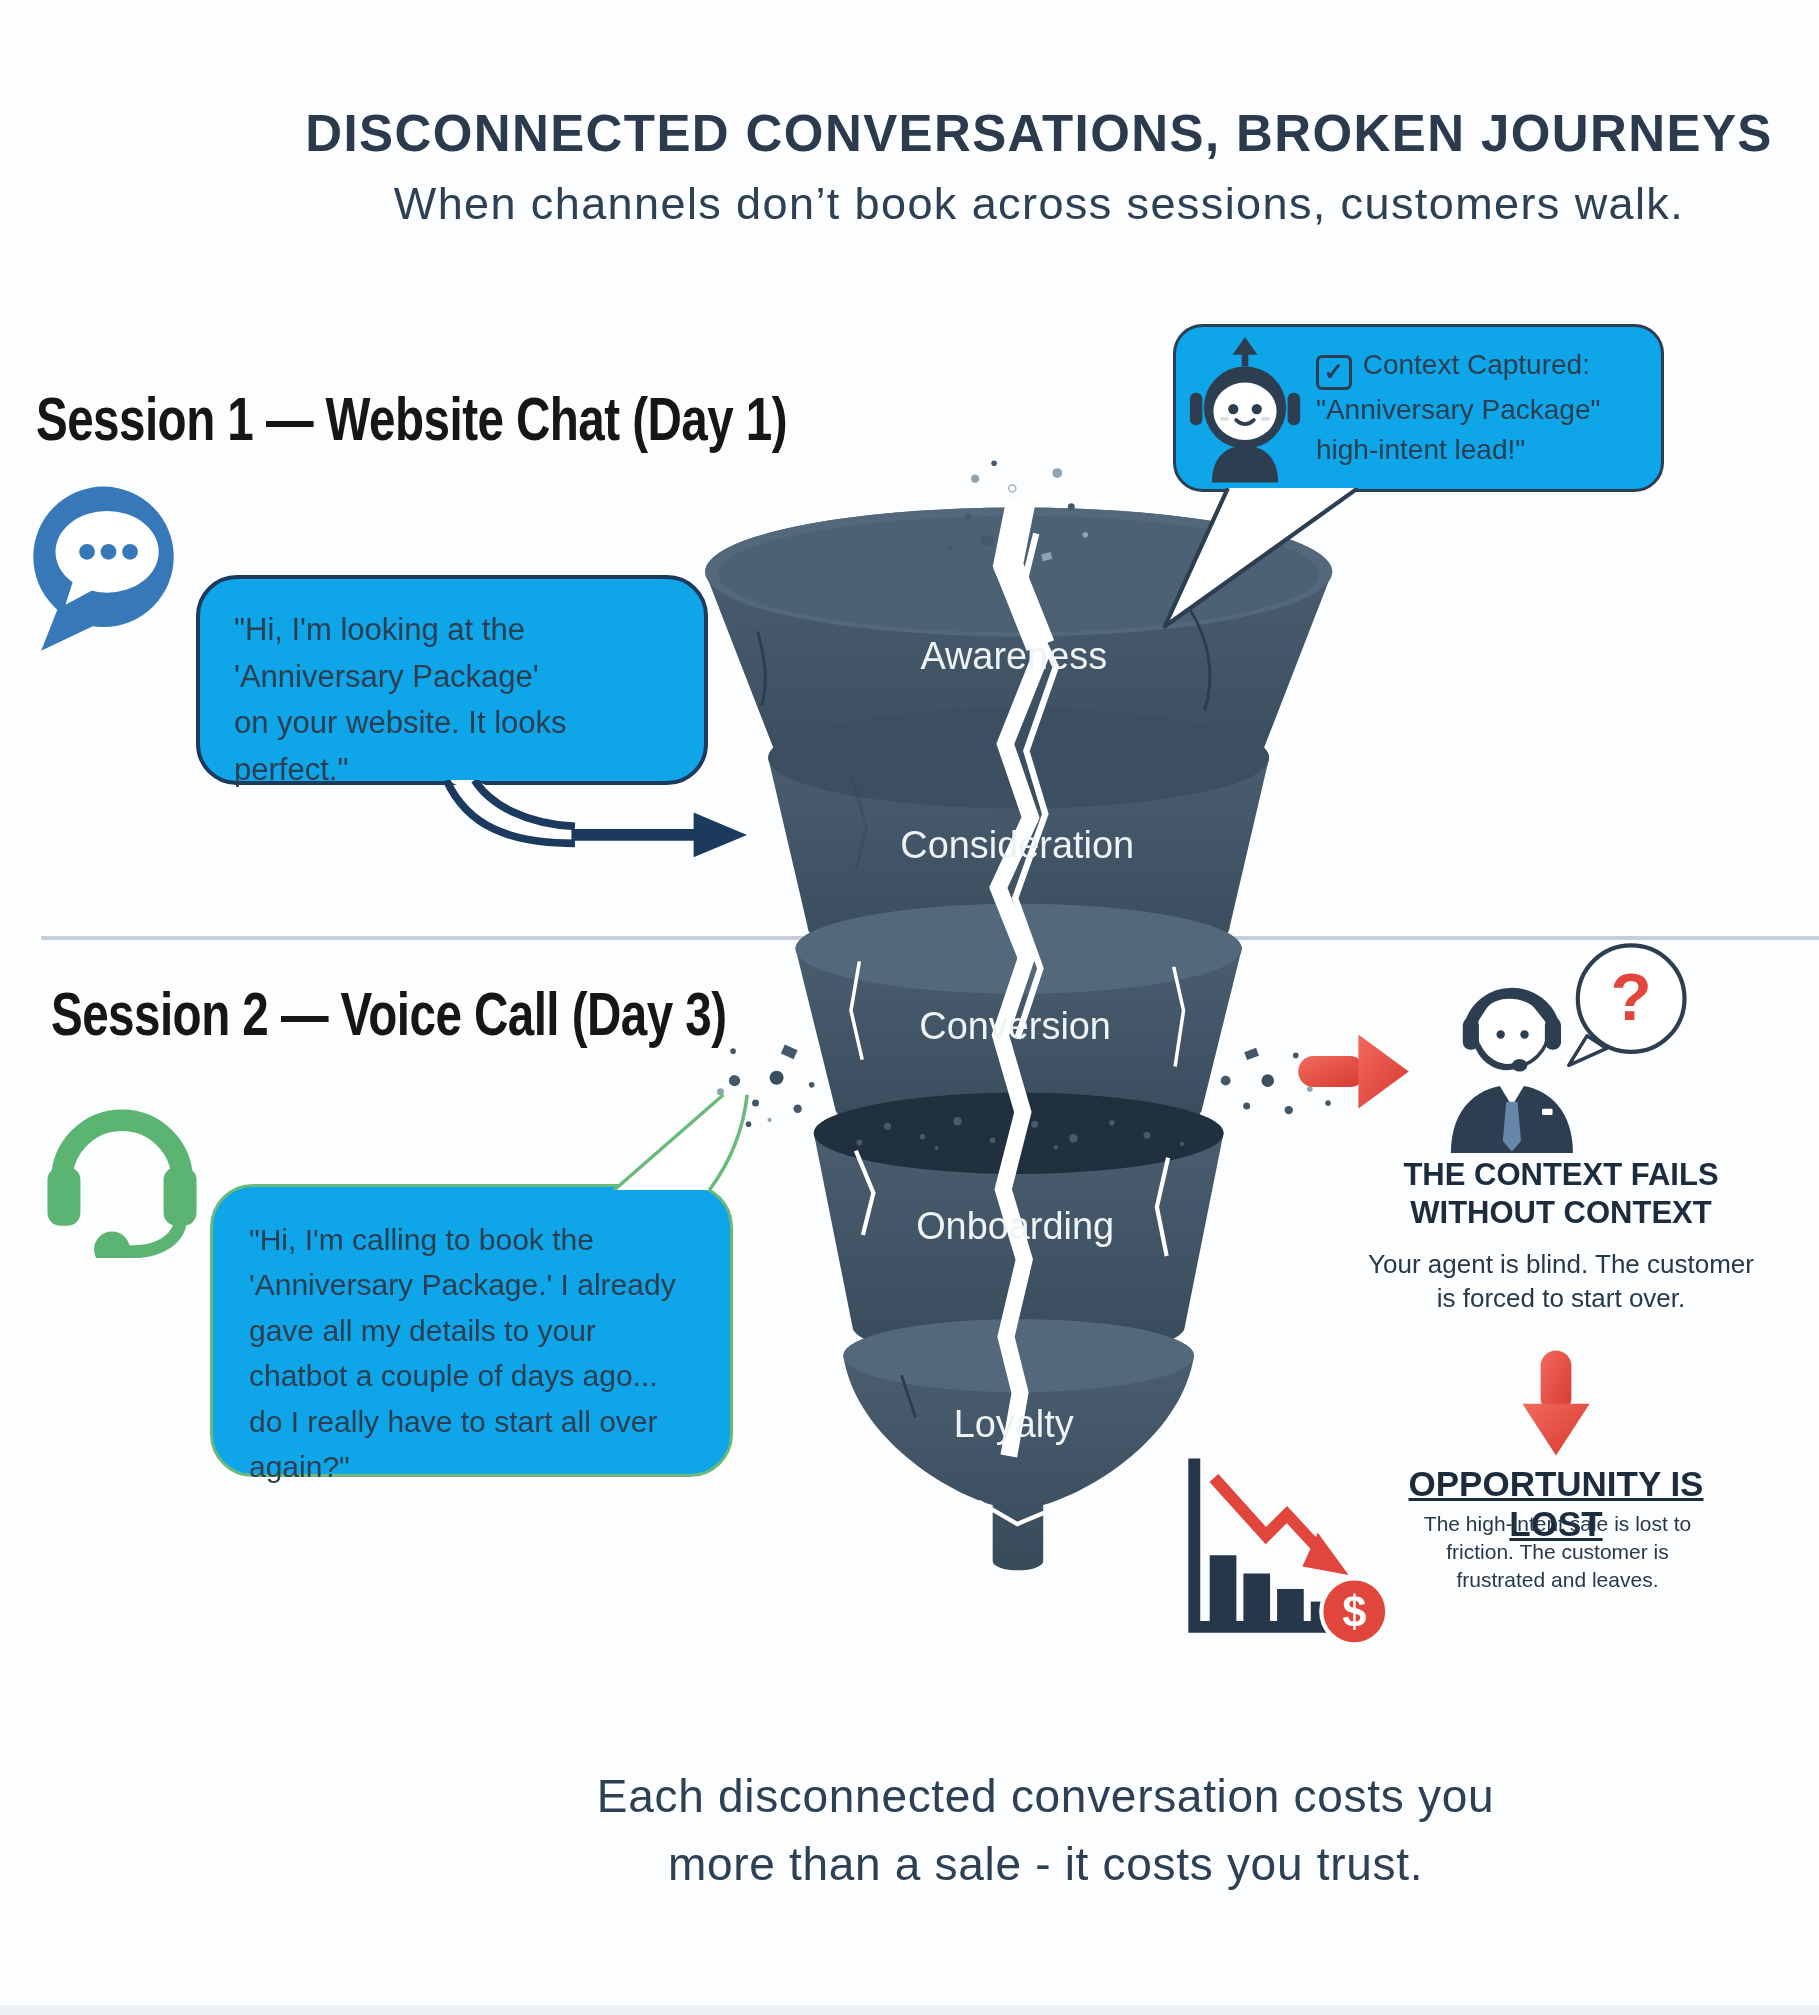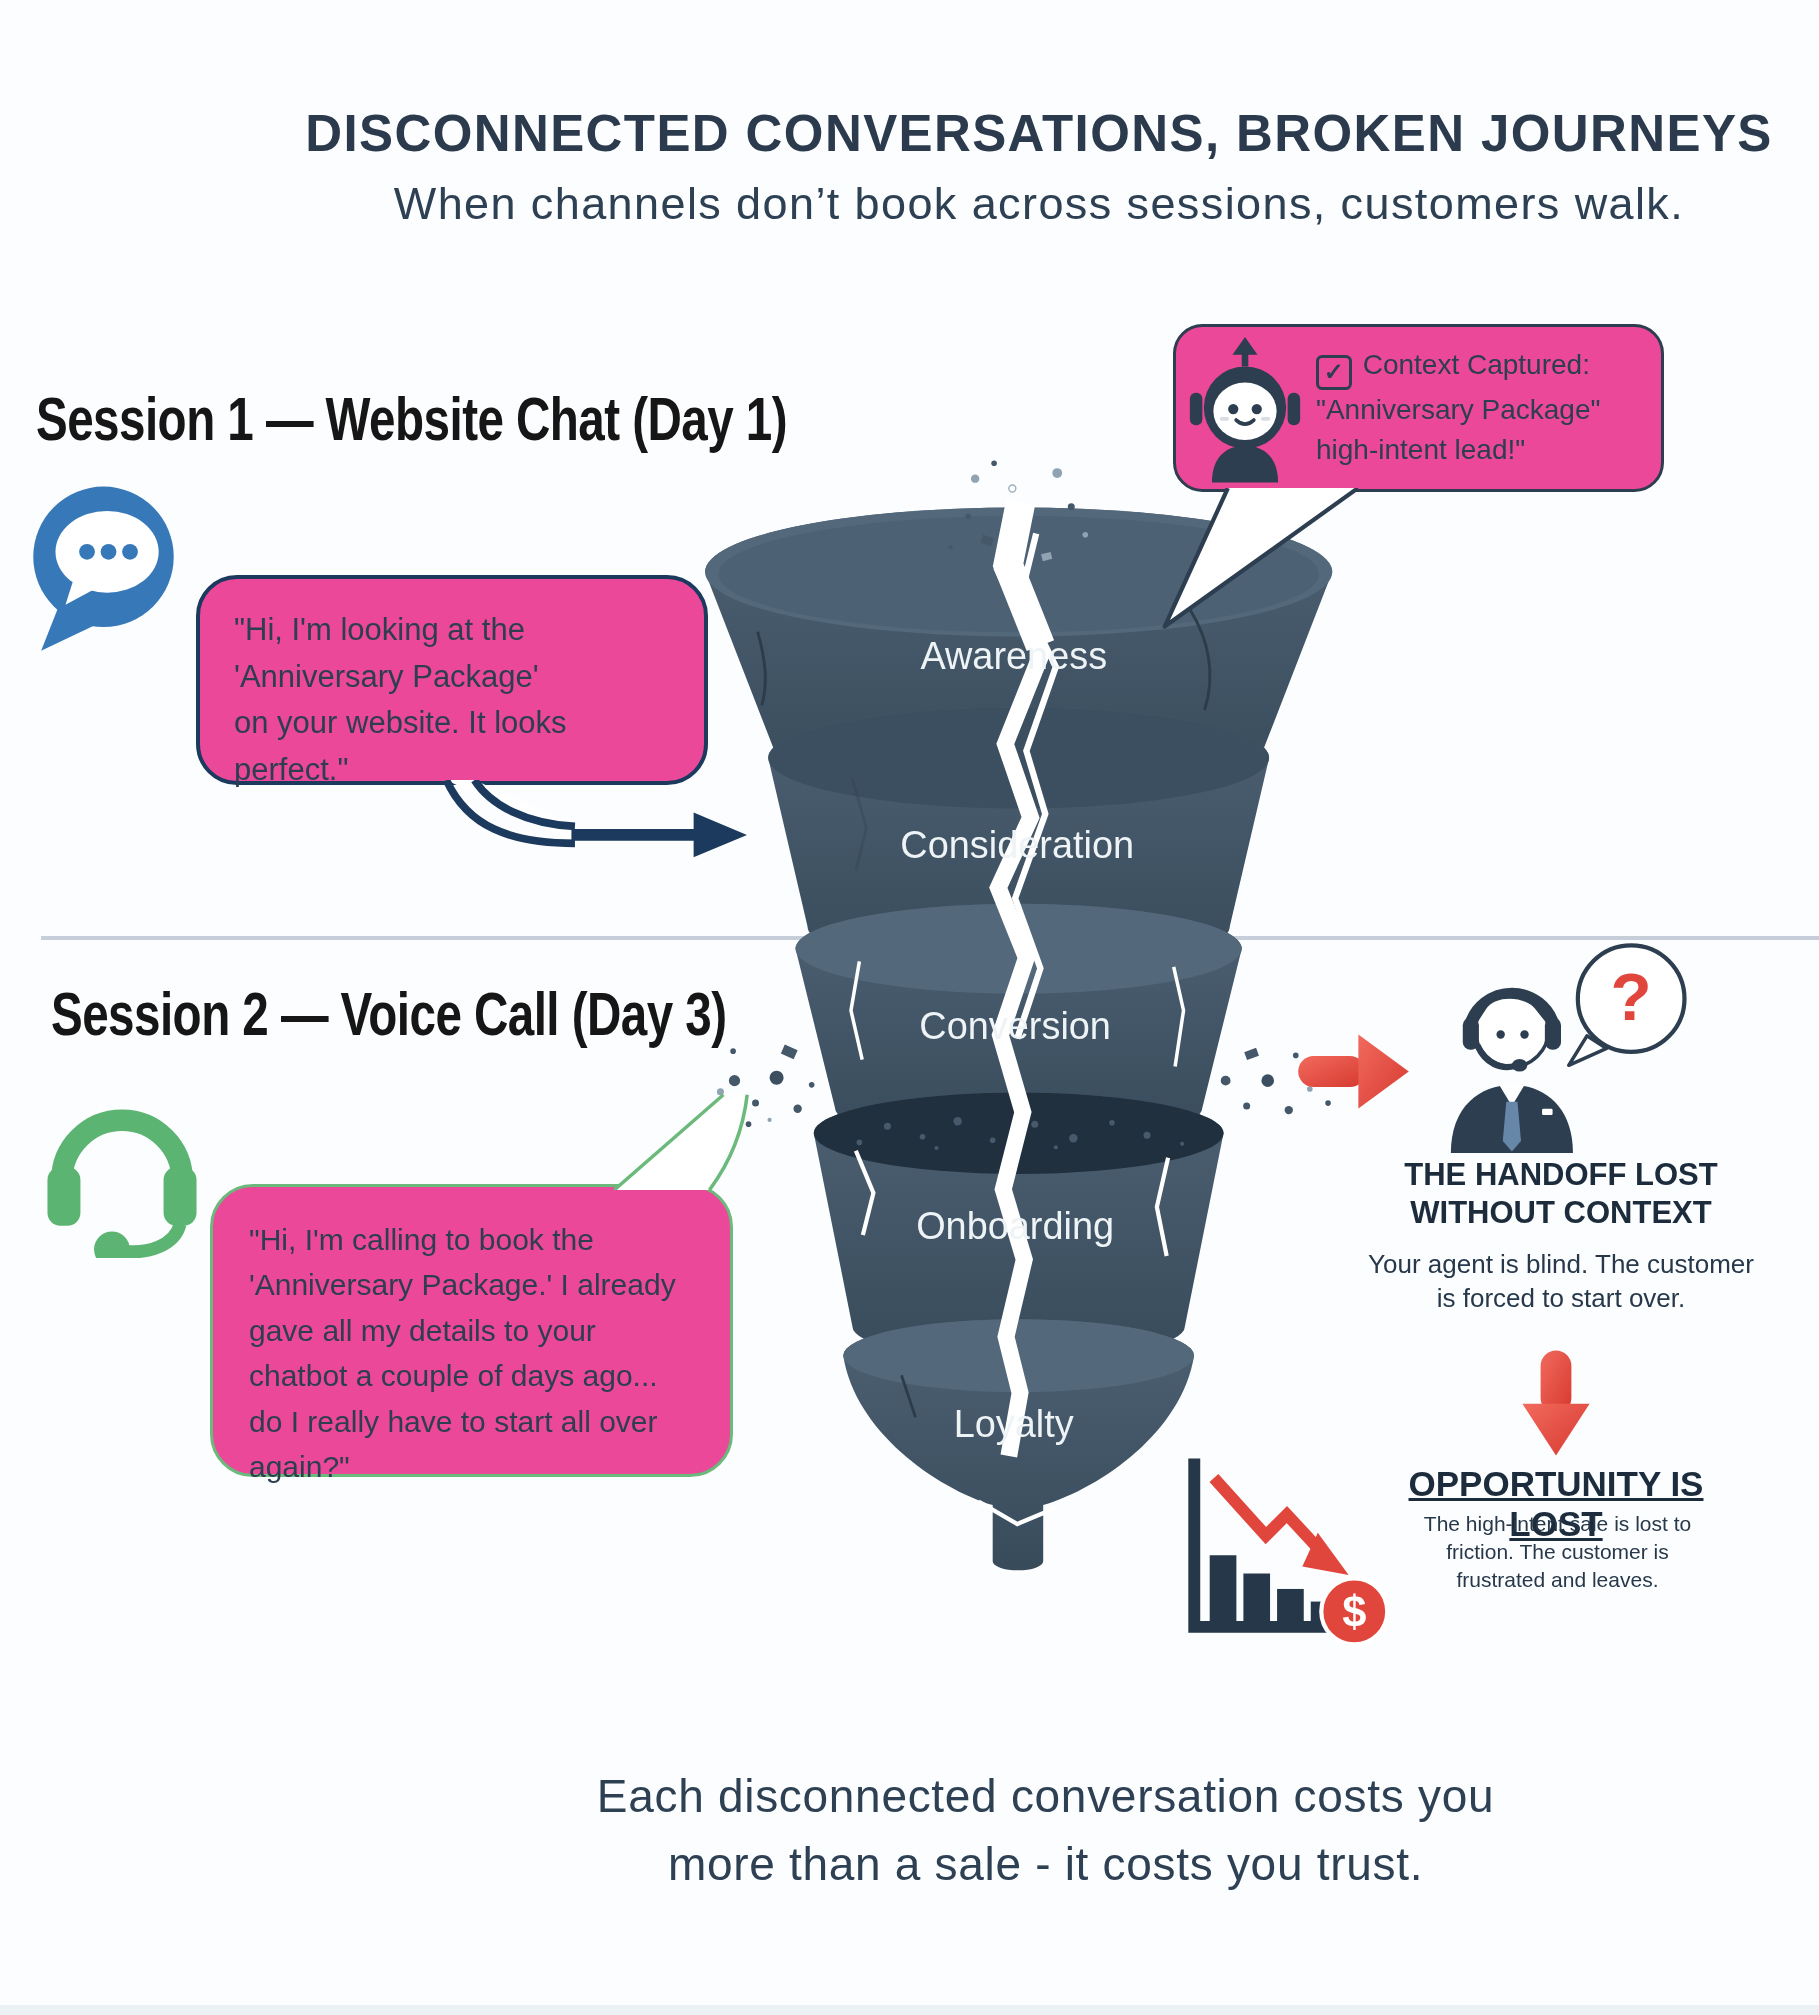--- a/index.html
+++ b/index.html
@@ -16,21 +16,21 @@
   .title{font-size:51px;font-weight:800;letter-spacing:1.4px;color:#2b3b4d;}
   .subtitle{font-size:45px;font-weight:400;letter-spacing:1.4px;color:#2e4053;margin-top:15.4px;}
   
   .divider{left:41px;top:936px;width:1779px;height:3.5px;background:#c6cfd9;z-index:1;}
   
   .session-heading{font-size:61px;font-weight:700;color:#161616;z-index:3;}
   .session-heading .cond{display:inline-block;transform:scaleX(0.78);transform-origin:left bottom;letter-spacing:-0.7px;white-space:nowrap;}
   .s1-heading{left:36px;top:384px;}
   .s2-heading{left:51px;top:979px;}
   
-  .bubble{background:#ec4899;z-index:3;box-sizing:border-box;}
+  .bubble{background:#0ea5e9;z-index:3;box-sizing:border-box;}
   .bubble1{left:196px;top:575px;width:512px;height:210px;border:4.9px solid #1c3a5e;border-radius:41px;}
   .bubble1 .txt{padding:28px 28px 0 34px;font-size:31px;line-height:1.5;color:#2d3e50;}
   .bubble2{left:210px;top:1184px;width:523px;height:293px;border:3.5px solid #6cb97c;border-radius:43px;}
   .bubble2 .txt{padding:29.5px 25px 0 36px;font-size:30px;line-height:1.52;color:#2d3e50;}
   .robot-bubble{left:1173px;top:324px;width:491px;height:168px;border:3.5px solid #2c3e50;border-radius:29.5px;}
   .robot-bubble .txt{position:absolute;left:140px;top:18px;width:337px;font-size:28px;line-height:1.42;color:#2c3e50;}
   .checkbox{display:inline-block;width:29.5px;height:29.5px;border:3.5px solid #2c3e50;border-radius:6.3px;
     font-size:24px;font-weight:700;color:#2c3e50;text-align:center;line-height:28px;vertical-align:-5.6px;margin-right:11.2px;}
   
   .handoff-title{left:1375px;top:1156px;width:372px;text-align:center;font-size:31px;font-weight:800;line-height:1.22;color:#1c2c3c;z-index:3;}
@@ -249,21 +249,21 @@
   <circle cx="99" cy="146" r="6" fill="#2c3e50"></circle>
   <circle cx="133" cy="146" r="6" fill="#2c3e50"></circle>
   <path d="M 66,162 C 78,188 98,196 120,191" fill="none" stroke="#2c3e50" stroke-width="9"></path>
   <ellipse cx="126" cy="190" rx="11" ry="9" fill="#2c3e50"></ellipse>
   <path d="M 28,315 C 28,248 70,218 115,218 C 160,218 202,248 202,315 Z" fill="#2c3e50"></path>
   <polygon points="97,218 133,218 115,248" fill="#ffffff"></polygon>
   <polygon points="107,242 123,242 128,298 115,313 102,298" fill="#6787a8"></polygon>
   <rect x="158" y="252" width="15" height="9" rx="2" fill="#ffffff"></rect>
 </svg>
 
-<div class="abs handoff-title preline">THE HANDOFF LOST
+<div class="abs handoff-title preline">THE CONTEXT FAILS
 WITHOUT CONTEXT</div>
 <div class="abs handoff-body preline">Your agent is blind. The customer
 is forced to start over.</div>
 
 <svg class="abs z3" style="left:1514px;top:1346px;" width="84" height="114" viewBox="0 0 120 162">
   <rect x="38" y="6" width="44" height="90" rx="22" fill="url(#redg)"></rect>
   <polygon points="12,82 108,82 60,156" fill="url(#redg)"></polygon>
 </svg>
 
 <svg class="abs z3" style="left:1173px;top:1450px;" width="225" height="200" viewBox="0 0 320 285">

